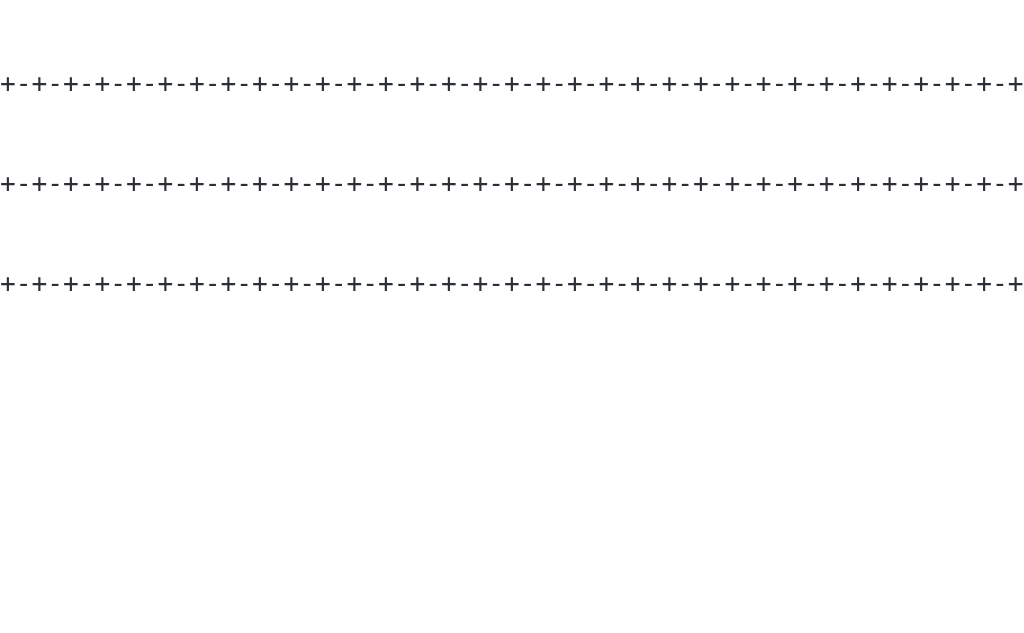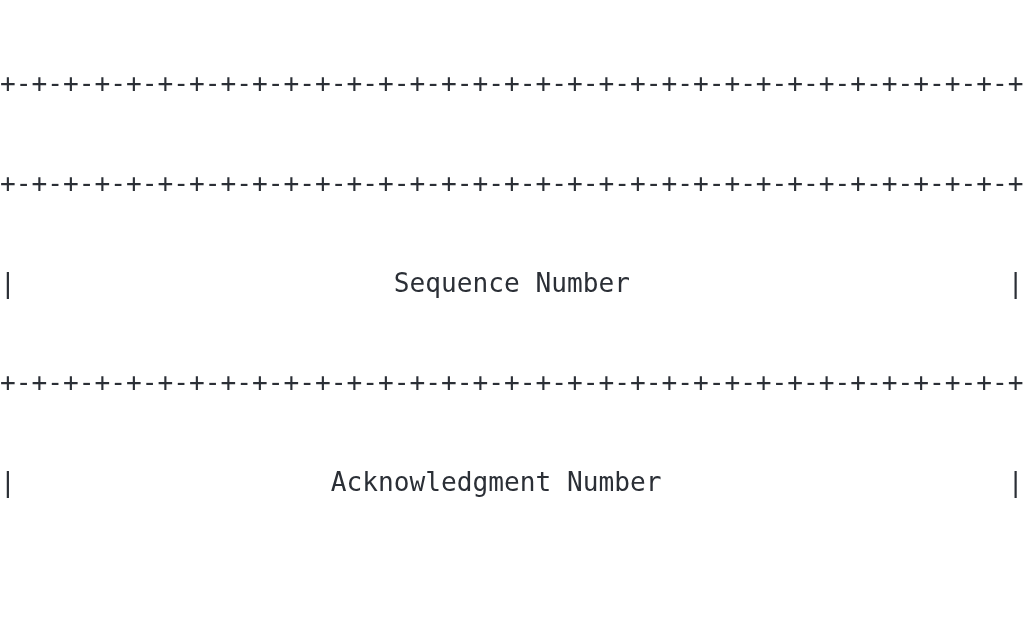--- a/index.html
+++ b/index.html
@@ -28,23 +28,21 @@
     white-space: pre;
     height: 33.32px;
   }
 </style>
 </head>
 <body>
 
 <div class="ascii-diagram">
   <div class="ascii-line">+-+-+-+-+-+-+-+-+-+-+-+-+-+-+-+-+-+-+-+-+-+-+-+-+-+-+-+-+-+-+-+-+</div>
   <div class="ascii-line">+-+-+-+-+-+-+-+-+-+-+-+-+-+-+-+-+-+-+-+-+-+-+-+-+-+-+-+-+-+-+-+-+</div>
-  <div class="ascii-line">|                        Sequence Number                        |</div>
   <div class="ascii-line">+-+-+-+-+-+-+-+-+-+-+-+-+-+-+-+-+-+-+-+-+-+-+-+-+-+-+-+-+-+-+-+-+</div>
-  <div class="ascii-line">|                    Acknowledgment Number                      |</div>
   
   
   
   
   
   
   
   
   
   

